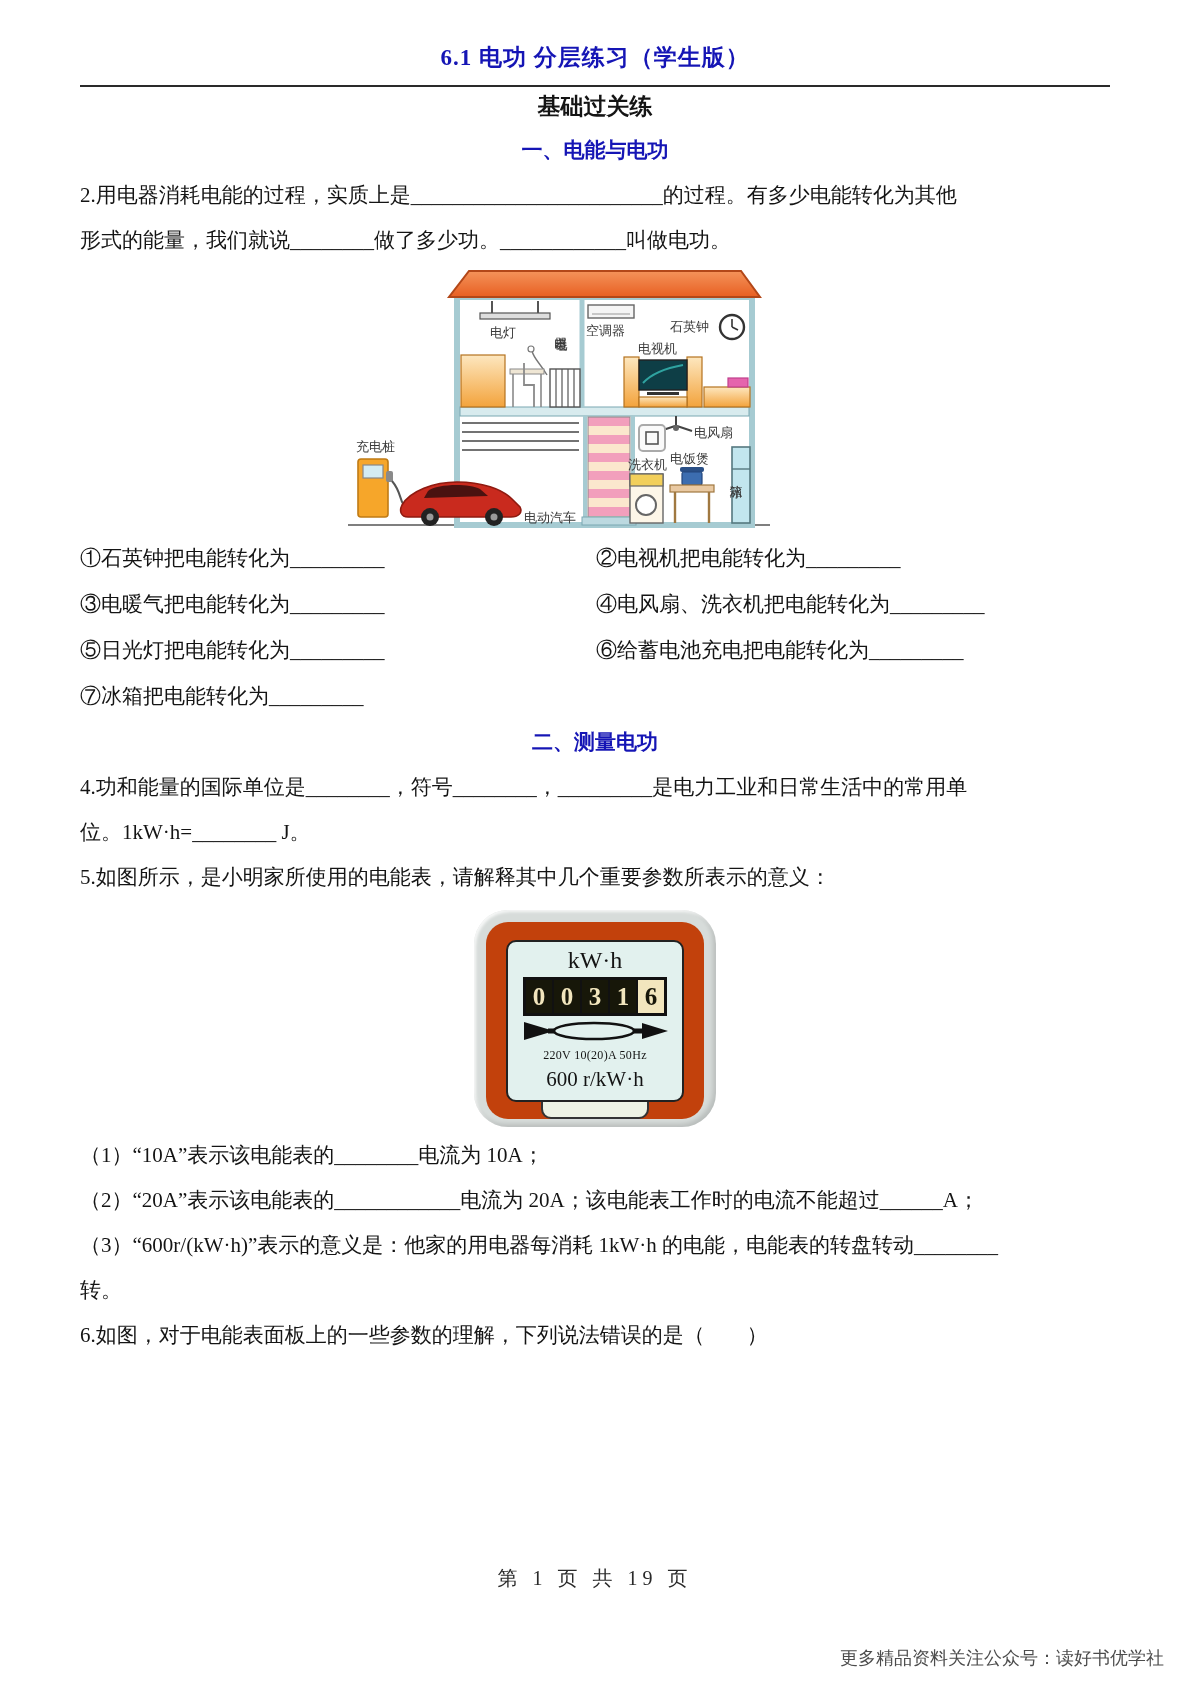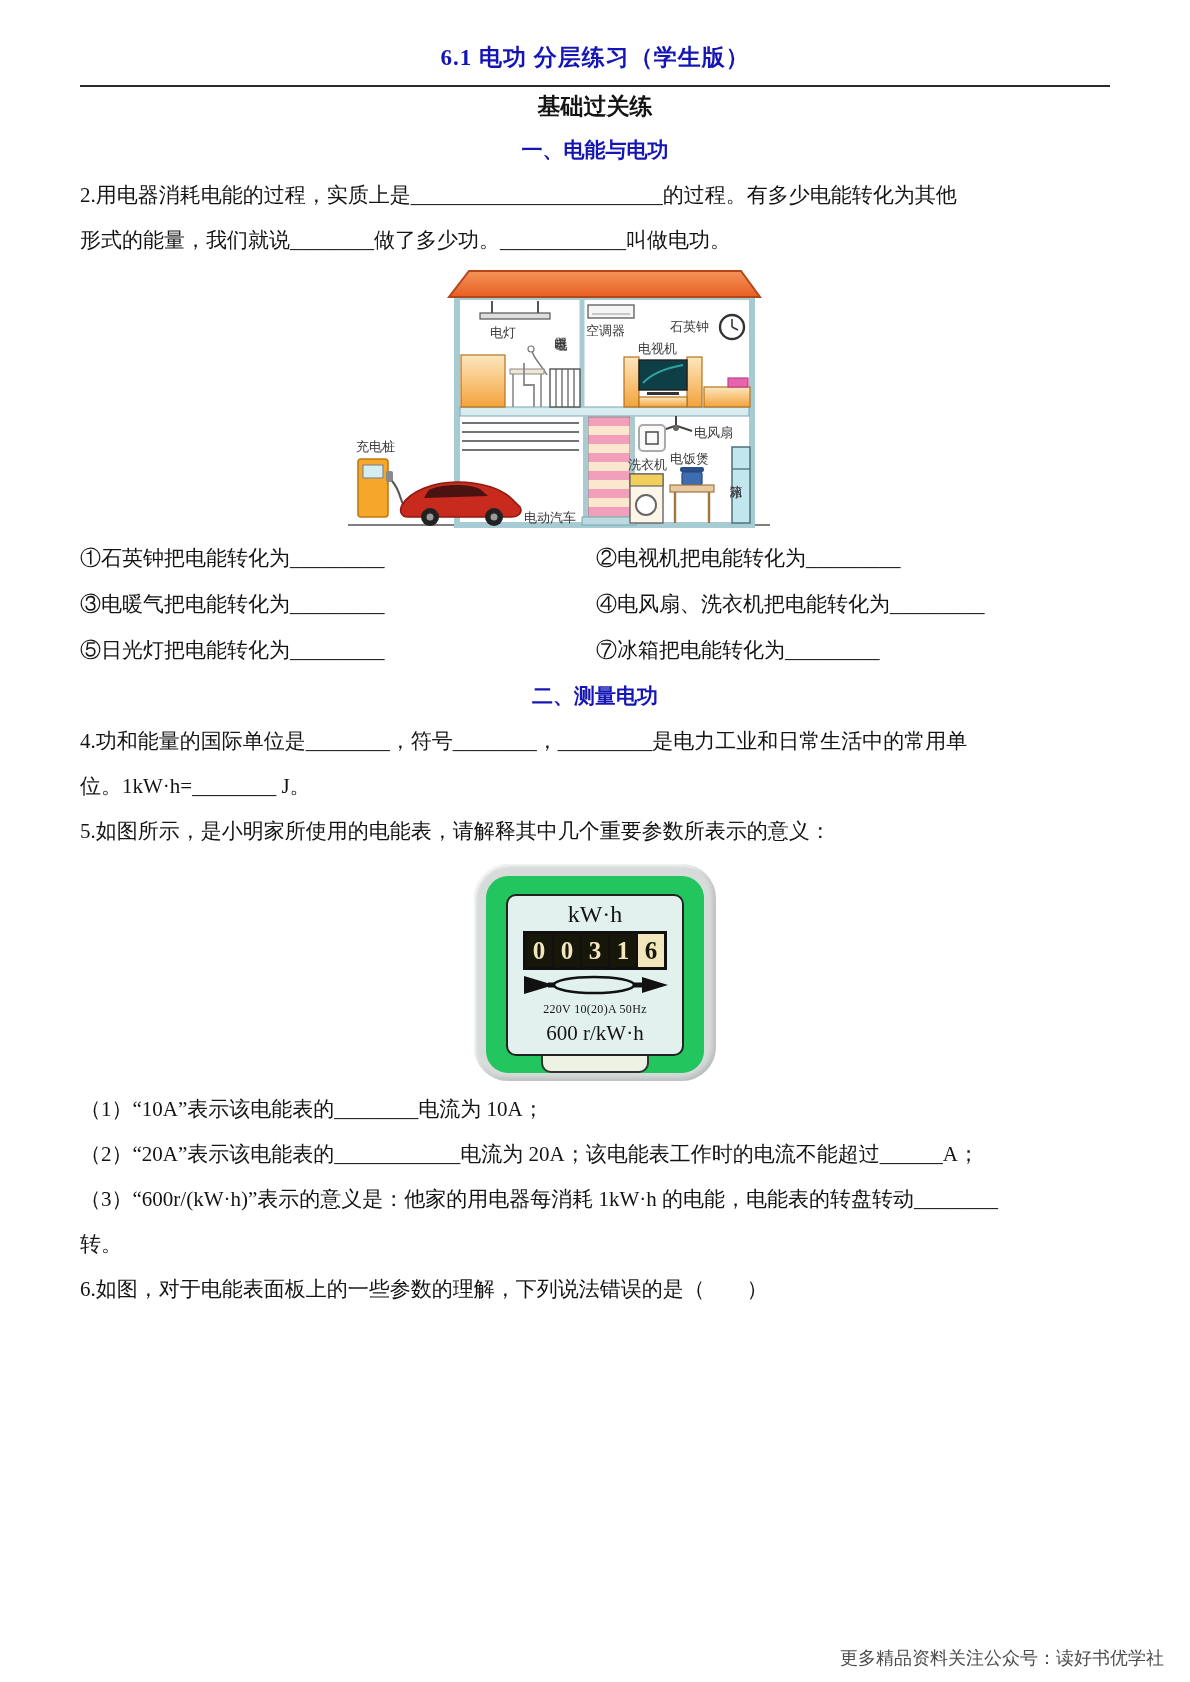--- a/index.html
+++ b/index.html
@@ -57,21 +57,21 @@
   .meter {
     box-sizing: border-box;
     width: 242px;
     margin: 10px 0 6px 394px;
     background: #d7dcda;
     border-radius: 34px;
     padding: 12px 12px 8px 12px;
     box-shadow: inset -3px -3px 5px rgba(0,0,0,.14), inset 2px 2px 3px rgba(255,255,255,.8);
   }
   .meter-mid {
-    background: #22c55e;
+    background: #c2410c;
     border-radius: 22px;
     padding: 18px 20px 0 20px;
   }
   .meter-panel {
     border: 2px solid #222;
     border-radius: 10px;
     background: #e2f1ee;
     text-align: center;
     padding: 4px 6px 8px 6px;
   }
@@ -276,20 +276,21 @@
         <text class="fig-label" x="182" y="255">电动汽车</text>
       </svg>
     </div>
 
     <div class="pairs">
       <div class="cell">①石英钟把电能转化为_________</div>
       <div class="cell">②电视机把电能转化为_________</div>
       <div class="cell">③电暖气把电能转化为_________</div>
       <div class="cell">④电风扇、洗衣机把电能转化为_________</div>
       <div class="cell">⑤日光灯把电能转化为_________</div>
+      <div class="cell">⑥给蓄电池充电把电能转化为_________</div>
       <div class="cell">⑦冰箱把电能转化为_________</div>
       <div class="cell"></div>
     </div>
 
     <div class="sec-heading">二、测量电功</div>
     <div class="line">4.功和能量的国际单位是________，符号________，_________是电力工业和日常生活中的常用单</div>
     <div class="line">位。1kW·h=________ J。</div>
     <div class="line">5.如图所示，是小明家所使用的电能表，请解释其中几个重要参数所表示的意义：</div>
 
     <div class="meter">
@@ -317,14 +318,15 @@
     </div>
 
     <div class="line">（1）“10A”表示该电能表的________电流为 10A；</div>
     <div class="line">（2）“20A”表示该电能表的____________电流为 20A；该电能表工作时的电流不能超过______A；</div>
     <div class="line">（3）“600r/(kW·h)”表示的意义是：他家的用电器每消耗 1kW·h 的电能，电能表的转盘转动________</div>
     <div class="line">转。</div>
     <div class="line">6.如图，对于电能表面板上的一些参数的理解，下列说法错误的是（　　）</div>
 
   </div>
 
+  <div class="footer-page">第 1 页 共 19 页</div>
   <div class="footer-note">更多精品资料关注公众号：读好书优学社</div>
 </div>
 
 </body></html>

